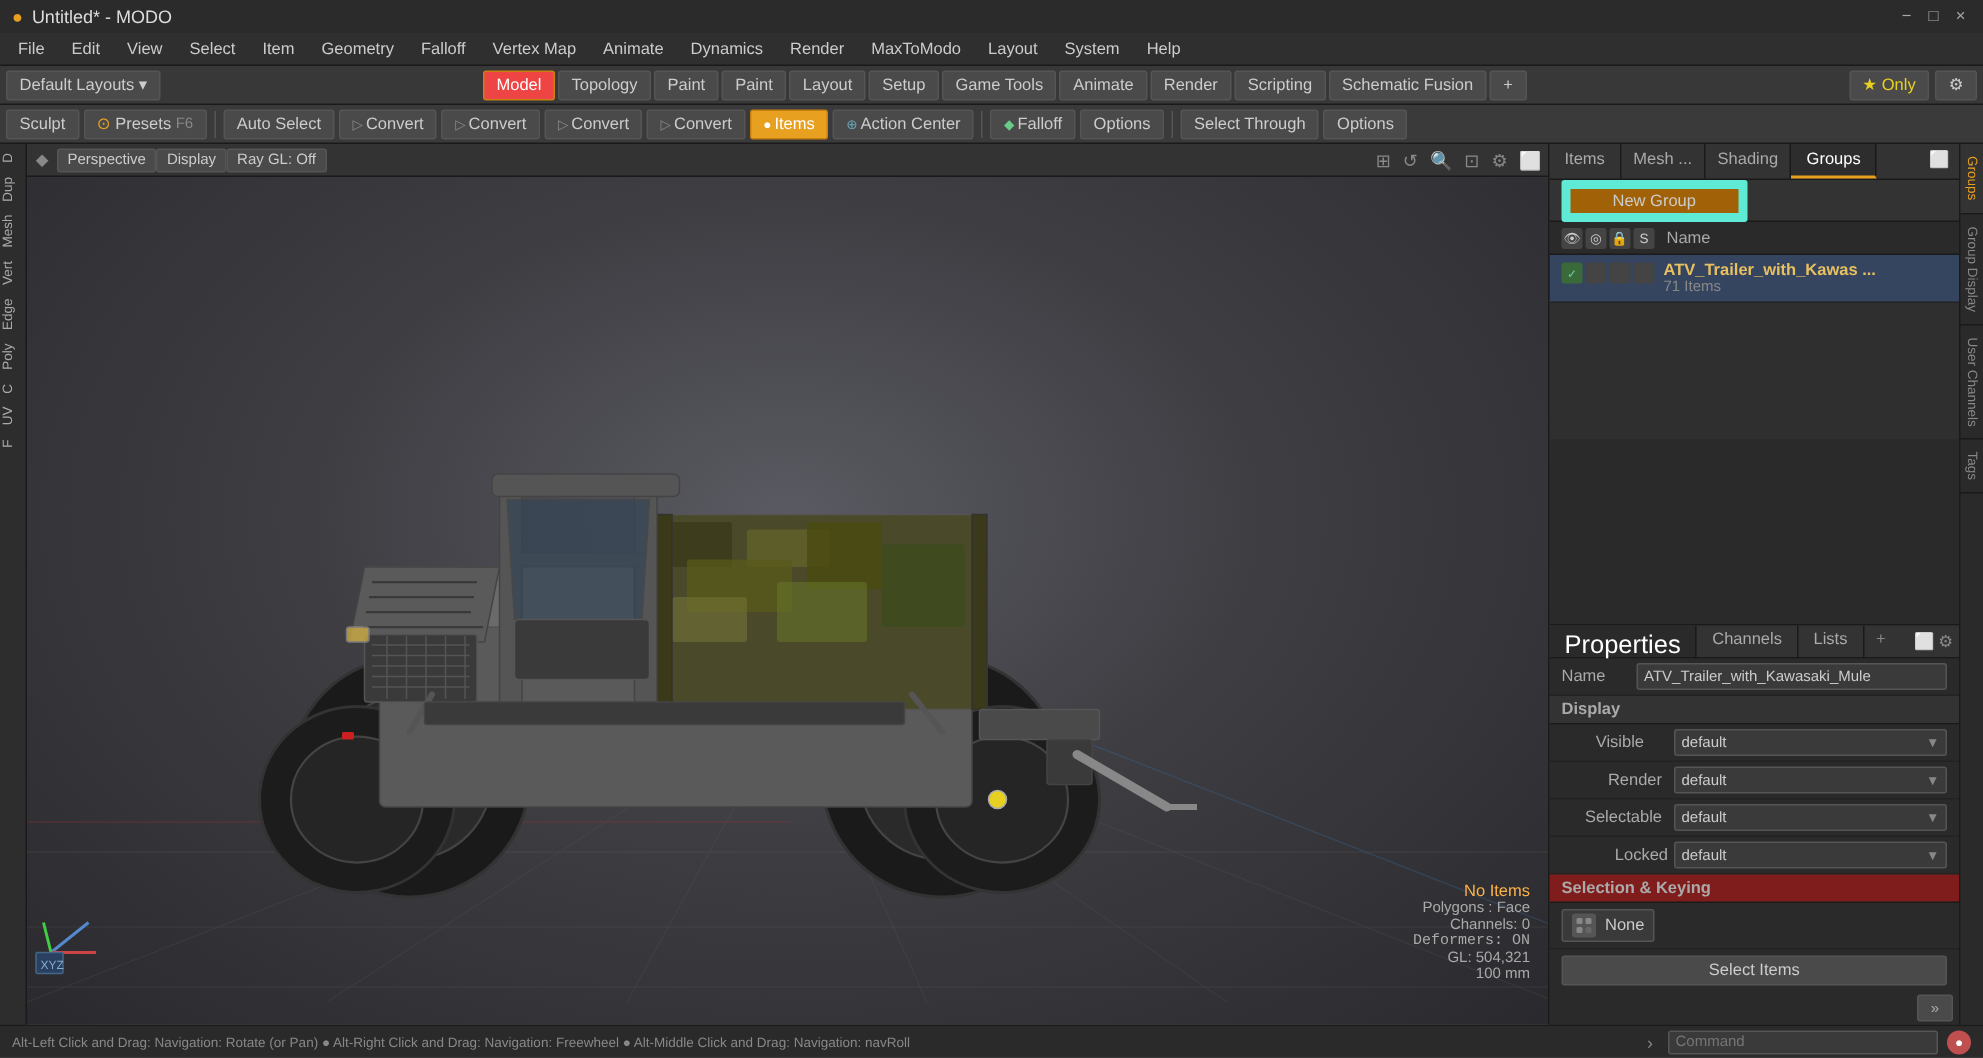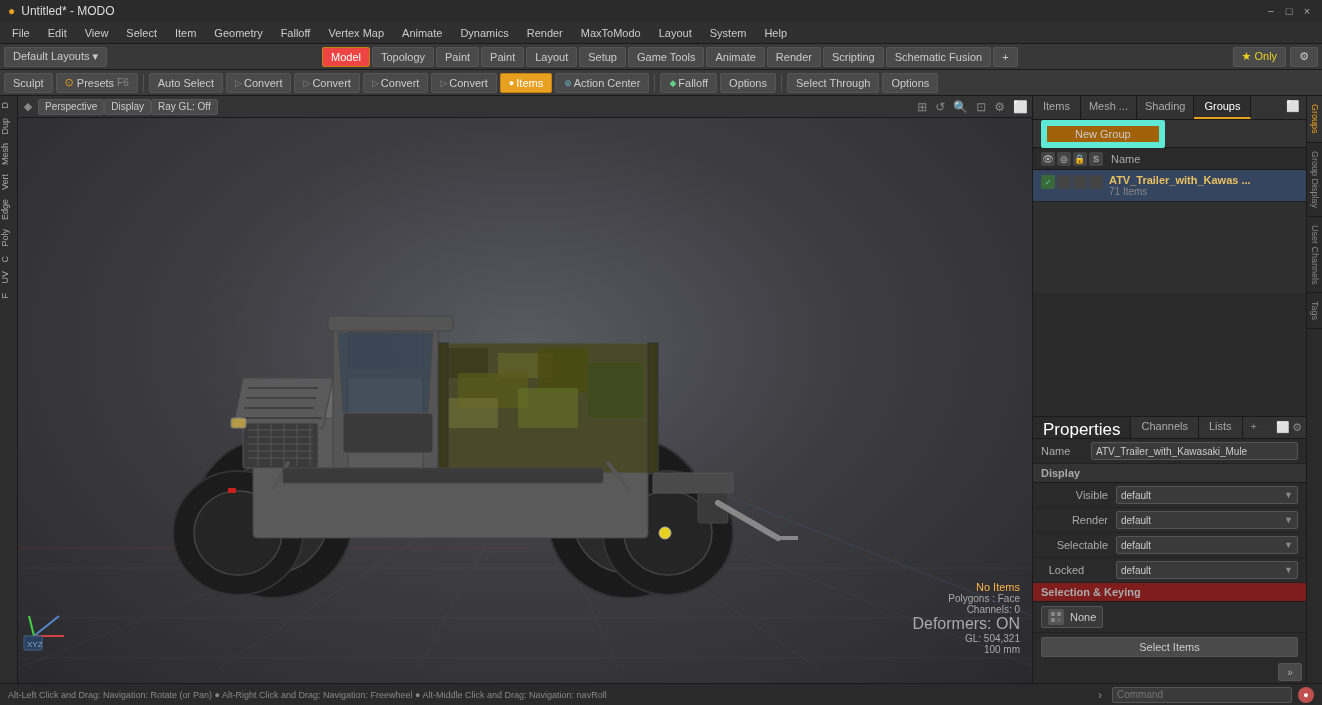--- a/index.html
+++ b/index.html
@@ -264,21 +264,21 @@
         <line x1="175" y1="310" x2="190" y2="285" stroke="#555" stroke-width="4" stroke-linecap="round"></line>
         <line x1="530" y1="310" x2="510" y2="285" stroke="#555" stroke-width="4" stroke-linecap="round"></line>
 
         <rect x="185" y="290" width="320" height="15" rx="2" fill="#3a3a3a" stroke="#444" stroke-width="1"></rect>
       </svg>
 
       <div style="position:absolute;bottom:28px;right:12px;text-align:right;">
         <div style="color:#ffb347;font-size:11px;">No Items</div>
         <div style="color:#aaa;font-size:10px;">Polygons : Face</div>
         <div style="color:#aaa;font-size:10px;">Channels: 0</div>
-        <div style="color:#aaa;font-size:16px;">Deformers: ON</div>
+        <div style="color:#aaa;font-size:10px;font-family:Liberation Mono, monospace;">Deformers: ON</div>
         <div style="color:#aaa;font-size:10px;">GL: 504,321</div>
         <div style="color:#aaa;font-size:10px;">100 mm</div>
       </div>
 
       <div style="position:absolute;bottom:30px;left:1px;">
         <svg width="55" height="55" viewBox="0 0 55 55">
           <line x1="15" y1="40" x2="40" y2="20" stroke="#5588cc" stroke-width="2"></line>
           <line x1="15" y1="40" x2="45" y2="40" stroke="#cc4444" stroke-width="2"></line>
           <line x1="15" y1="40" x2="10" y2="20" stroke="#44cc44" stroke-width="2"></line>
           <rect x="5" y="40" width="18" height="14" fill="#2a4060" stroke="#446688" stroke-width="1" rx="1"></rect>
@@ -345,21 +345,21 @@
         </div>
 
         <div class="prop-row" style="display:flex;align-items:center;padding:3px 8px;border-bottom:1px solid #222;">
           <span class="prop-label" style="color:#aaa;font-size:11px;width:50px;flex-shrink:0;">Name</span>
           <input class="prop-input" style="flex: 1 1 0%; height: 18px; background: rgb(58, 58, 58); border: 1px solid rgb(85, 85, 85); border-radius: 2px; color: rgb(204, 204, 204); font-size: 10px; padding: 0px 4px;" value="ATV_Trailer_with_Kawasaki_Mule" readonly="">
         </div>
 
         <div class="section-header" style="padding:3px 8px;background:#333;color:#aaa;font-size:11px;border-bottom:1px solid #1a1a1a;">Display</div>
 
         <div class="dropdown-row" style="display:flex;align-items:center;padding:3px 8px;border-bottom:1px solid #222;">
-          <span class="dropdown-label" style="color:#aaa;font-size:11px;width:75px;flex-shrink:0;text-align:right;padding-right:8px;">Visible</span>
+          <span class="dropdown-label" style="color:#aaa;font-size:11px;width:75px;flex-shrink:0;text-align:right;padding-right:20px;">Visible</span>
           <div class="dropdown-select" style="flex:1;height:18px;background:#3a3a3a;border:1px solid #555;border-radius:2px;color:#ccc;font-size:10px;padding:0 4px;display:flex;align-items:center;justify-content:space-between;cursor:pointer;">
             <span>default</span>
             <span class="dropdown-arrow">▼</span>
           </div>
         </div>
 
         <div class="dropdown-row" style="display:flex;align-items:center;padding:3px 8px;border-bottom:1px solid #222;">
           <span class="dropdown-label" style="color:#aaa;font-size:11px;width:75px;flex-shrink:0;text-align:right;padding-right:8px;">Render</span>
           <div class="dropdown-select" style="flex:1;height:18px;background:#3a3a3a;border:1px solid #555;border-radius:2px;color:#ccc;font-size:10px;padding:0 4px;display:flex;align-items:center;justify-content:space-between;cursor:pointer;">
             <span>default</span>
@@ -369,21 +369,21 @@
 
         <div class="dropdown-row" style="display:flex;align-items:center;padding:3px 8px;border-bottom:1px solid #222;">
           <span class="dropdown-label" style="color:#aaa;font-size:11px;width:75px;flex-shrink:0;text-align:right;padding-right:8px;">Selectable</span>
           <div class="dropdown-select" style="flex:1;height:18px;background:#3a3a3a;border:1px solid #555;border-radius:2px;color:#ccc;font-size:10px;padding:0 4px;display:flex;align-items:center;justify-content:space-between;cursor:pointer;">
             <span>default</span>
             <span class="dropdown-arrow">▼</span>
           </div>
         </div>
 
         <div class="dropdown-row" style="display:flex;align-items:center;padding:3px 8px;border-bottom:1px solid #222;">
-          <span class="dropdown-label" style="color:#aaa;font-size:11px;width:75px;flex-shrink:0;text-align:center;padding-right:24px;">Locked</span>
+          <span class="dropdown-label" style="color:#aaa;font-size:11px;width:75px;flex-shrink:0;text-align:right;padding-right:4px;">Locked</span>
           <div class="dropdown-select" style="flex:1;height:18px;background:#3a3a3a;border:1px solid #555;border-radius:2px;color:#ccc;font-size:10px;padding:0 4px;display:flex;align-items:center;justify-content:space-between;cursor:pointer;">
             <span>default</span>
             <span class="dropdown-arrow">▼</span>
           </div>
         </div>
 
         <div class="section-header" style="padding:3px 8px;background:#7f1d1d;color:#aaa;font-size:11px;border-bottom:1px solid #1a1a1a;">Selection &amp; Keying</div>
 
         <div style="padding:4px 8px;border-bottom:1px solid #222;">
           <div style="display:flex;align-items:center;gap:6px;padding:2px 6px;background:#3a3a3a;border:1px solid #555;border-radius:2px;cursor:pointer;width:fit-content;">

